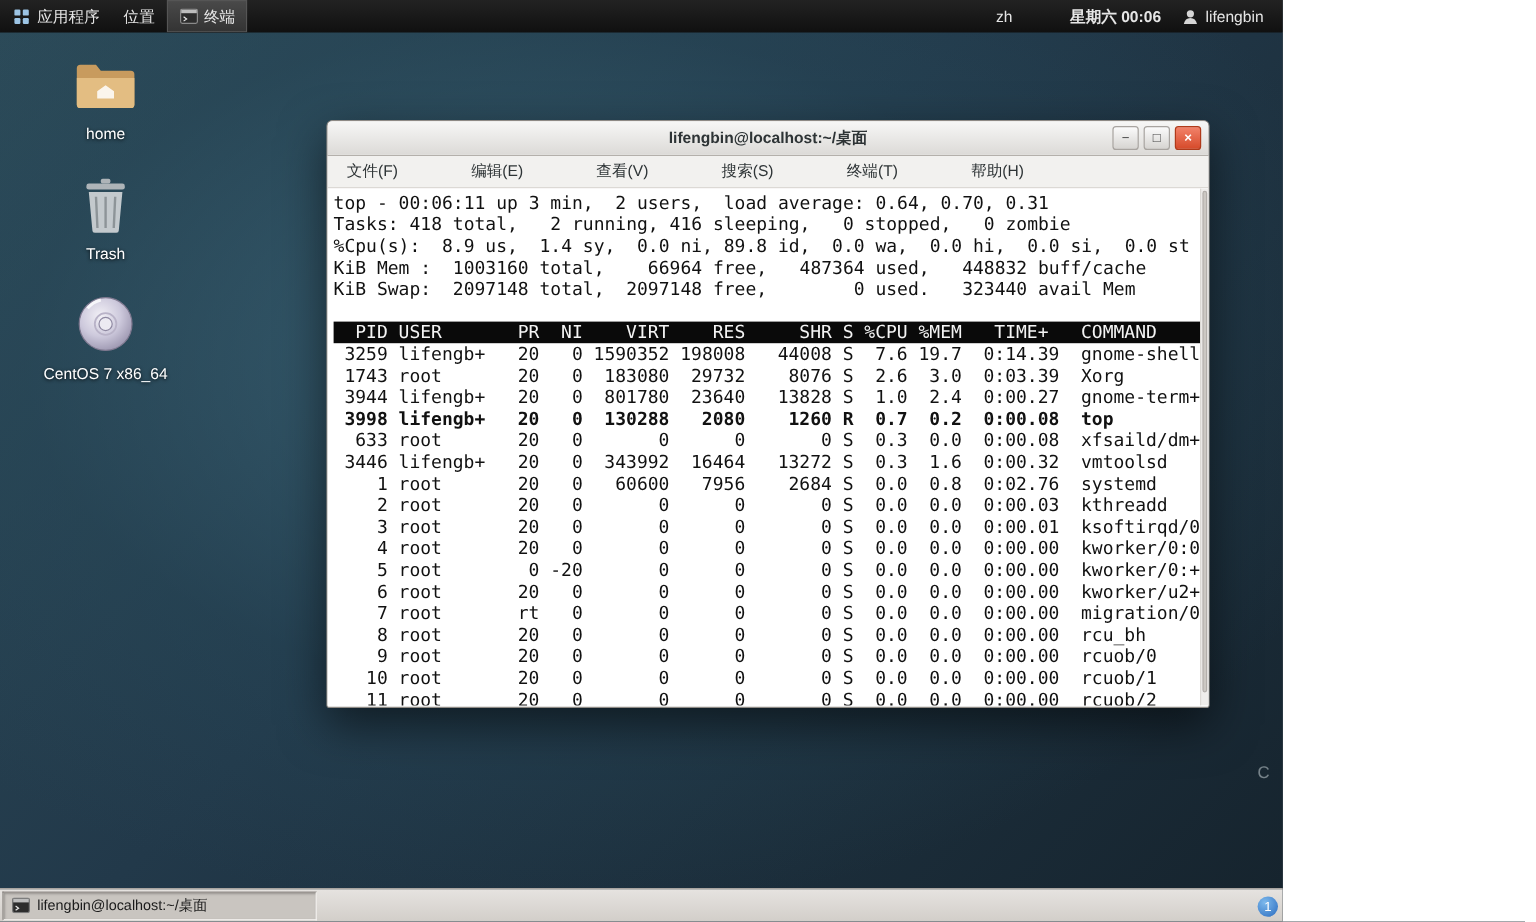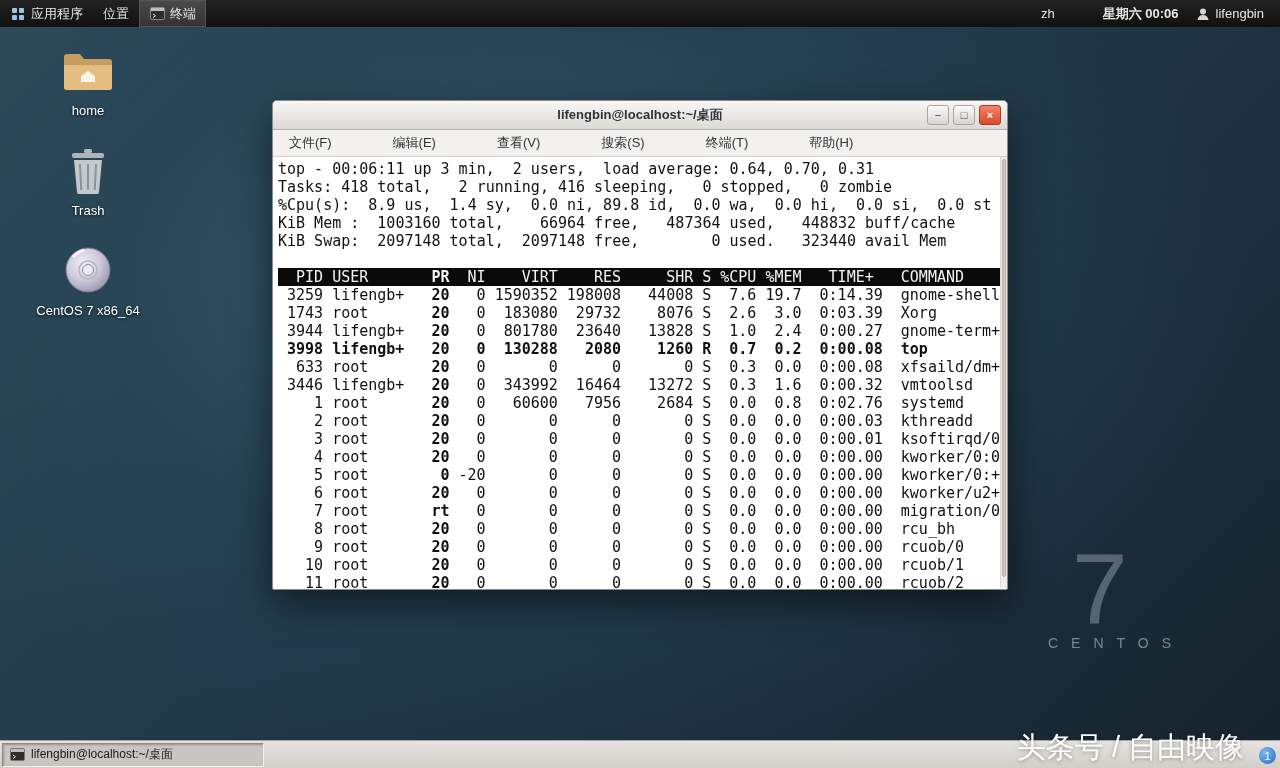--- a/index.html
+++ b/index.html
@@ -1,18 +1,18 @@
 <!DOCTYPE html>
 <html><head>
 <meta charset="utf-8">
 <style>
   * { margin:0; padding:0; box-sizing:border-box; }
   html,body { width:1280px; height:768px; overflow:hidden; }
   body { font-family:"Liberation Sans","DejaVu Sans",sans-serif; }
-  .screen { position:relative; width:1280px; height:768px; background:#18262e; overflow:hidden; }
+  .screen { position:relative; width:1069px; height:768px; background:#18262e; overflow:hidden; }
 
   
   .topbar { position:absolute; top:0; left:0; right:0; height:27px; background:linear-gradient(#222,#101010);
             color:#e6e6e6; display:flex; justify-content:space-between; align-items:stretch; font-size:13px; z-index:80; }
   .tb-left, .tb-right { display:flex; align-items:stretch; }
   .tb-item { display:flex; align-items:center; gap:5px; padding:0 10px; cursor:default; }
   .tb-item.active { background:linear-gradient(#4a4a4a,#333); box-shadow:inset 0 0 0 1px #555; }
   .tb-right { padding-right:8px; }
   .tb-right > * { display:flex; align-items:center; padding:0 8px; gap:5px; }
   .clock { font-weight:bold; }
@@ -54,21 +54,21 @@
   .termtext { flex:1; padding:3px 0 0 5px; font-family:"DejaVu Sans Mono",monospace; font-size:15px;
               line-height:18px; color:#111; }
   .tline { white-space:pre; height:18px; }
   .blankline { height:18px; }
 
   .proc-head, .proc-row { display:flex; gap:1ch; height:18px; white-space:pre; }
   .proc-head { background:#0a0a0a; color:#f4f4f4; width:100%; }
   .proc-row.bold { font-weight:bold; }
   .col-pid  { width:5ch; text-align:right; }
   .col-user { width:9ch; text-align:left; }
-  .col-pr   { width:3ch; text-align:right;font-weight:bold; }
+  .col-pr   { width:3ch; text-align:right; }
   .col-ni   { width:3ch; text-align:right; }
   .col-virt { width:7ch; text-align:right; }
   .col-res  { width:6ch; text-align:right; }
   .col-shr  { width:7ch; text-align:right; }
   .col-s    { width:1ch; text-align:left; }
   .col-cpu  { width:4ch; text-align:right; }
   .col-mem  { width:4ch; text-align:right; }
   .col-time { width:9ch; text-align:center; }
   .col-command { flex:1; text-align:left; }
 
@@ -268,16 +268,15 @@
         <svg width="15" height="13" viewBox="0 0 15 13">
             <rect x="0.5" y="0.5" width="14" height="12" rx="1.5" fill="#2d2d2d" stroke="#777"></rect>
             <rect x="1" y="1" width="13" height="3" fill="#bdbdbd"></rect>
             <path d="M3 7 l2.5 1.8 L3 10.6" stroke="#e8e8e8" stroke-width="1" fill="none"></path>
           </svg>
       </span>
       <span>lifengbin@localhost:~/桌面</span>
     </div>
   </footer>
 
-  <div class="wm-brand">头条号 / 自由映像</div>
   <div class="wm-badge">1</div>
 
 </div>
 
 </body></html>

